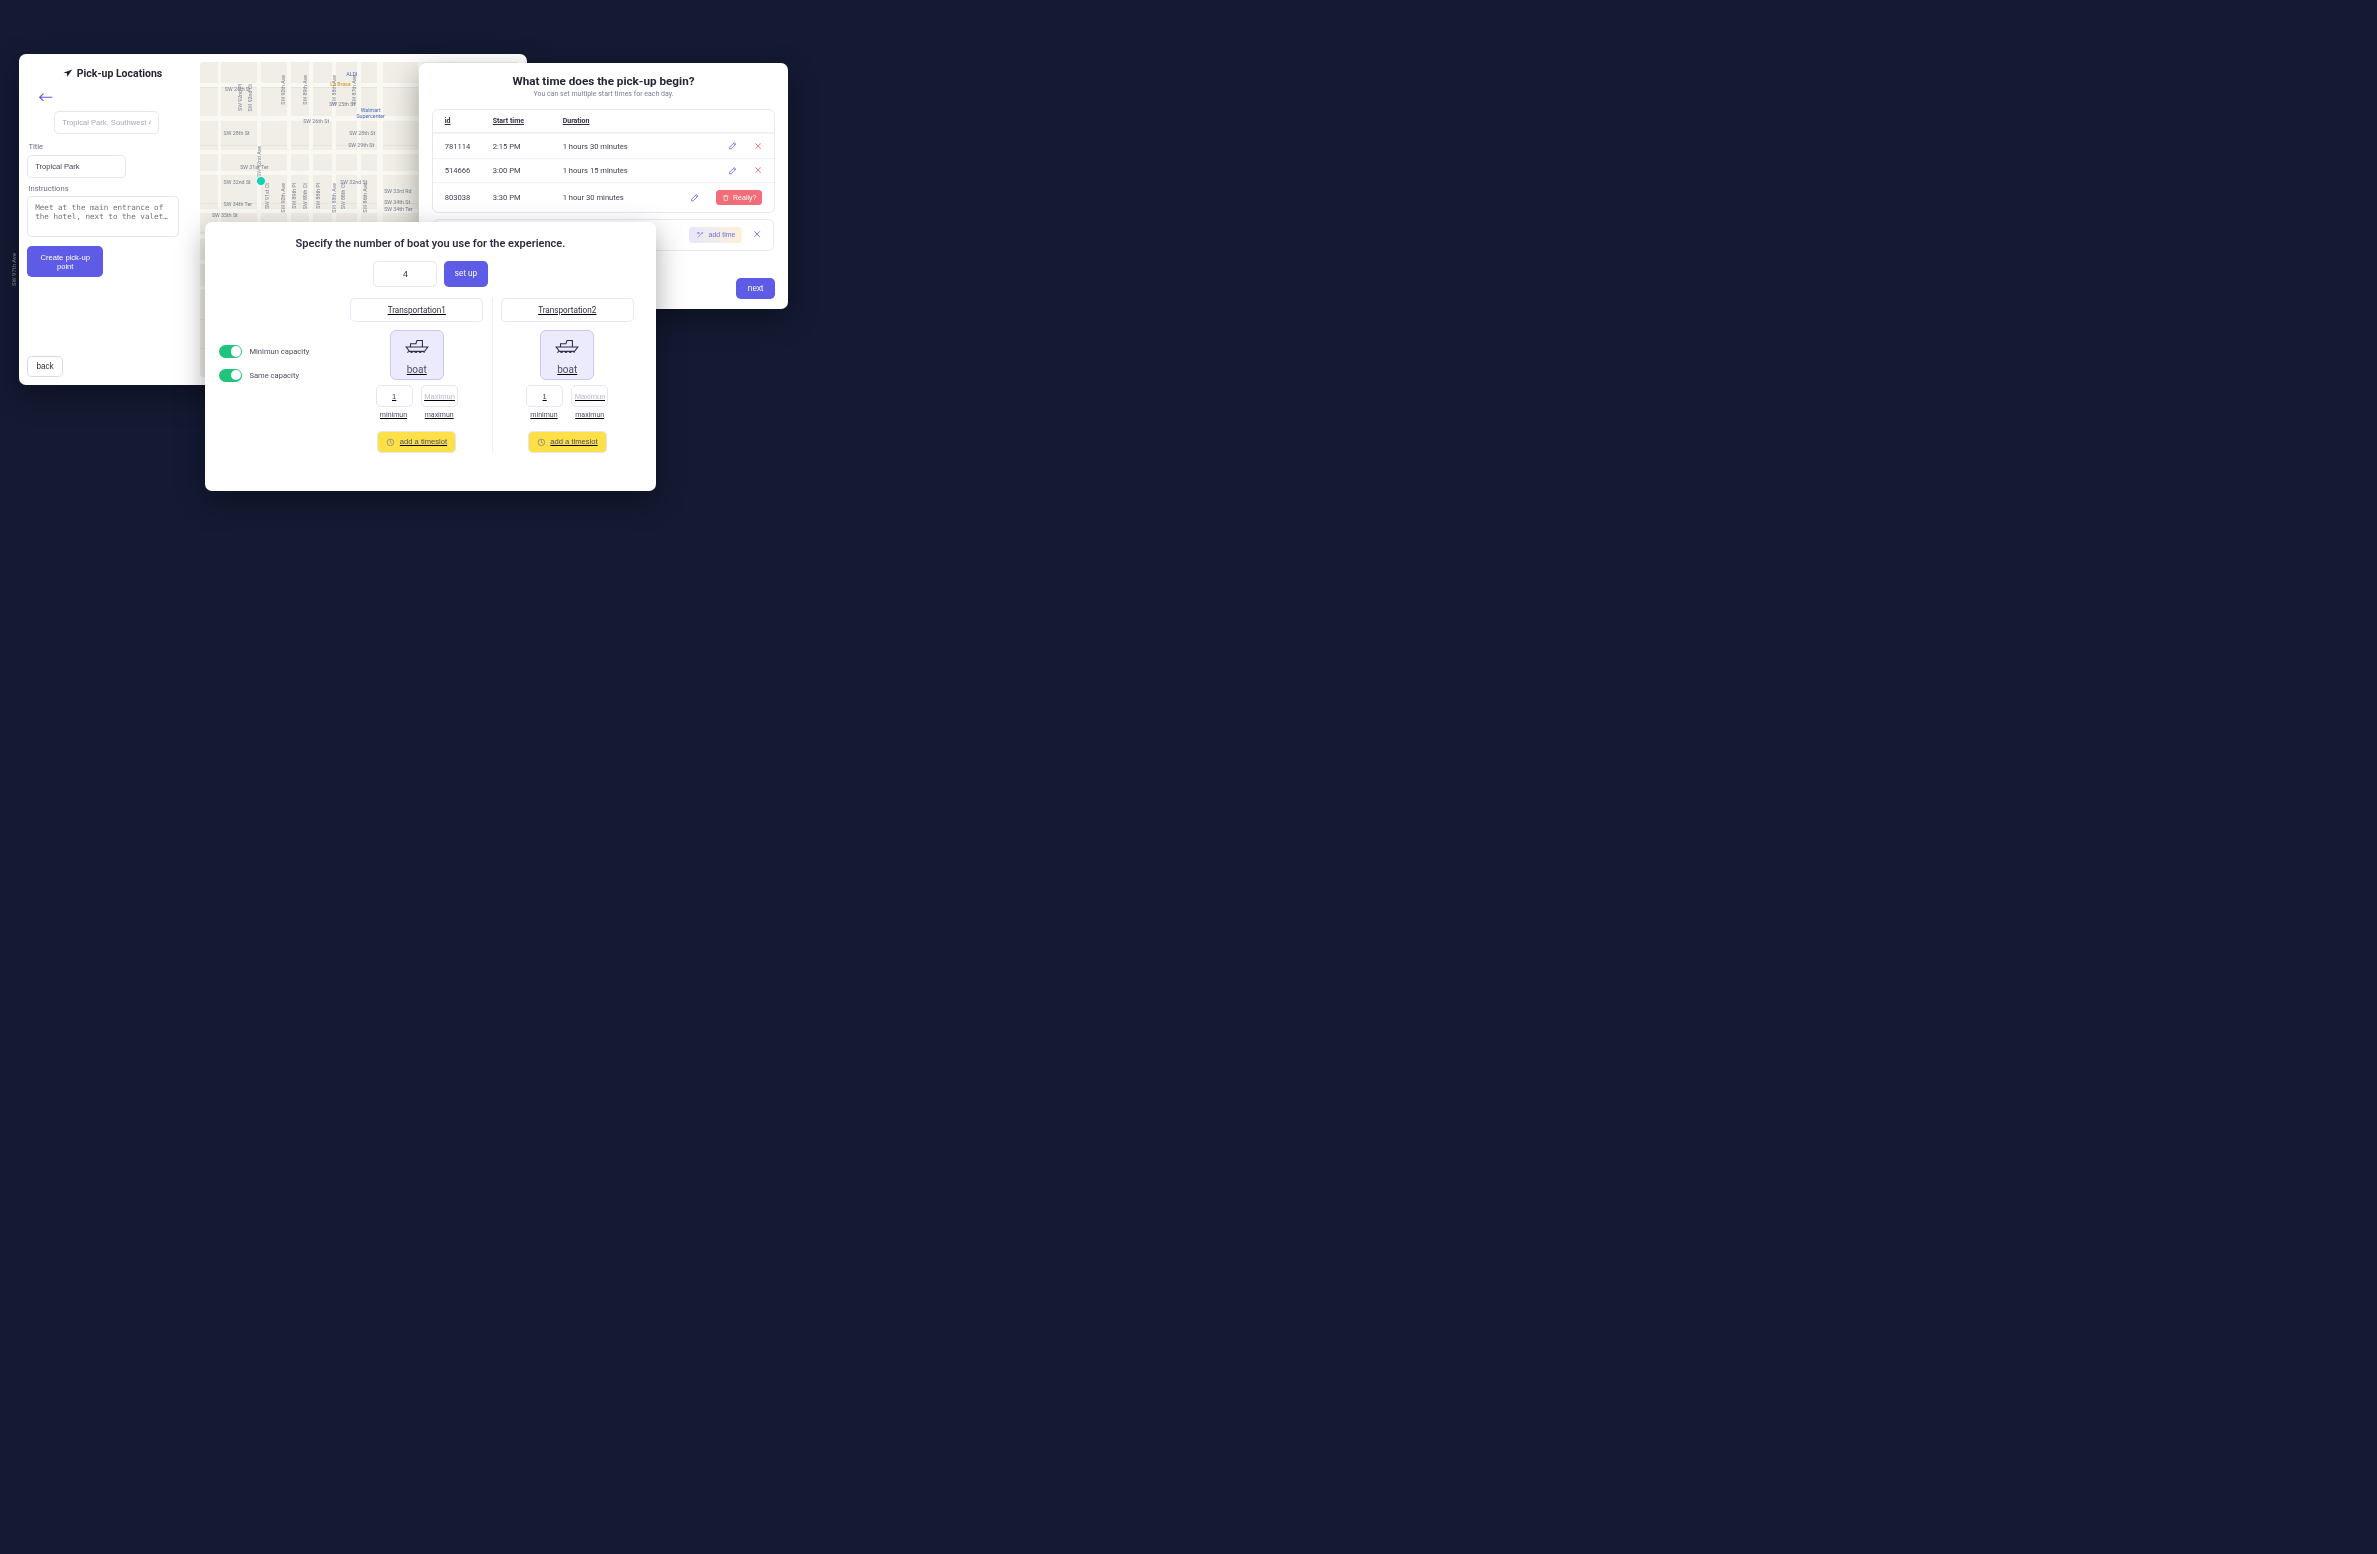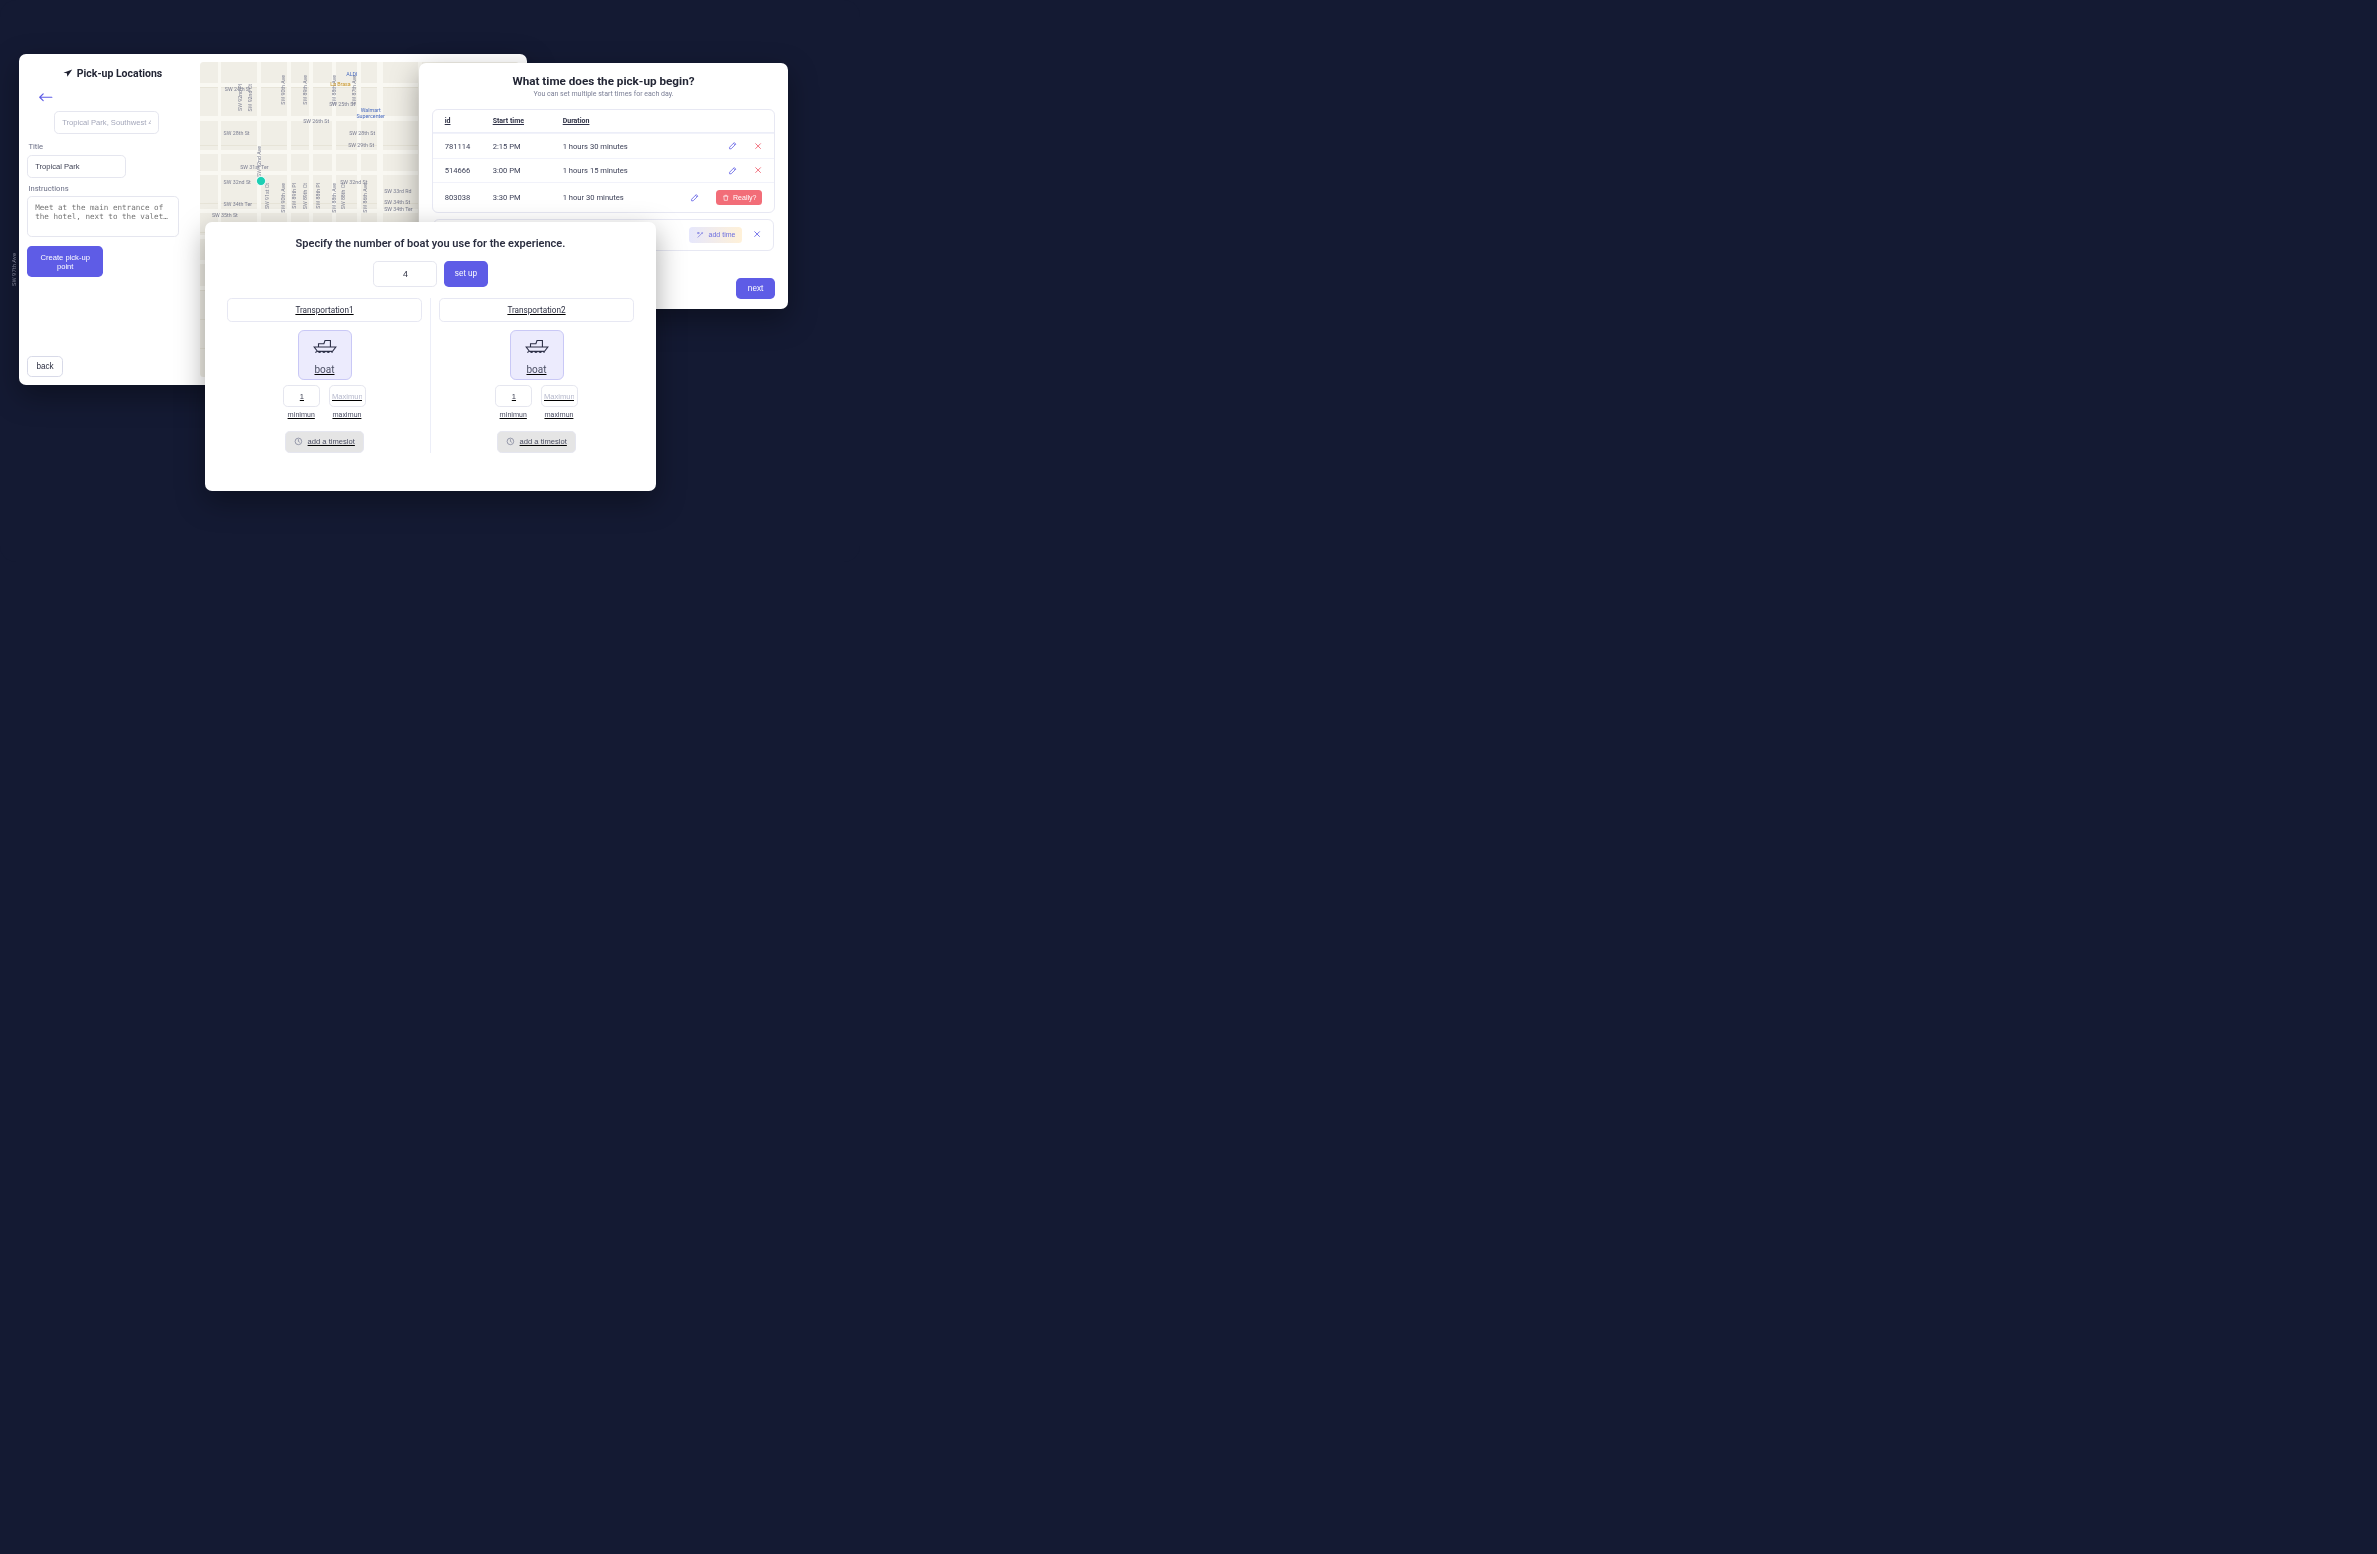--- a/index.html
+++ b/index.html
@@ -163,22 +163,22 @@
   .boat-tile .cap { font-size:10px; color:#4b4e63; margin-top:9px; }
   .minmax { display:flex; justify-content:center; gap:8.2px; margin-top:3.5px; }
   .mm-input {
     width:37px; text-align:center;
     border:0.6px solid #e5e6ef; border-radius:4.7px; padding:5.9px 2.3px;
     font-size:7.6px; color:#3c3f52;
   }
   .mm-input::placeholder { color:#b5b8cc; }
   .mm-labels { display:flex; justify-content:center; gap:17.6px; font-size:7px; color:#4b4e63; margin-top:3.5px; }
   .timeslot-btn {
-    display:flex; justify-content:center; gap:4.7px;
-    border:0.6px solid #e5e6ef; background:#e5e5e5; border-radius:4.7px;
+    display:flex; align-items:center; justify-content:center; gap:4.7px;
+    border:0.6px solid #e5e6ef; background:#fde047; border-radius:4.7px;
     padding:5.9px 8.2px; margin:11.7px auto 0; font-size:7.6px; color:#4b4e63; cursor:pointer;
   }
 </style>
 </head>
 <body>
 <div class="frame"></div>
 
 <div class="card pickup-card">
   <div class="pickup-left">
     <div class="pickup-head">
@@ -359,20 +359,30 @@
 </div>
 
 <div class="card boat-card">
   <div class="boat-title">Specify the number of boat you use for the experience.</div>
   <div class="boat-setup-row">
     <input class="num-input" value="4" style="">
     <button class="setup-btn">set up</button>
   </div>
 
   <div class="boat-body">
+    <div class="toggles">
+      <div class="toggle">
+        <div class="switch"></div>
+        <span>Minimun capacity</span>
+      </div>
+      <div class="toggle">
+        <div class="switch"></div>
+        <span>Same capacity</span>
+      </div>
+    </div>
 
     <div class="trans-grid">
       <div class="trans-col">
         <div class="trans-head">Transportation1</div>
         <div class="boat-tile">
           <svg width="26" height="17.6" viewBox="0 0 48 32">
               <path fill="none" stroke="#2a2d45" stroke-width="2" d="M4 20h40l-6 8H10zM12 20v-6h10l2-6h10v12M6 30c2 0 2-2 4-2s2 2 4 2 2-2 4-2 2 2 4 2 2-2 4-2 2 2 4 2 2-2 4-2 2 2 4 2"></path>
             </svg>
           <div class="cap">boat</div>
         </div>

